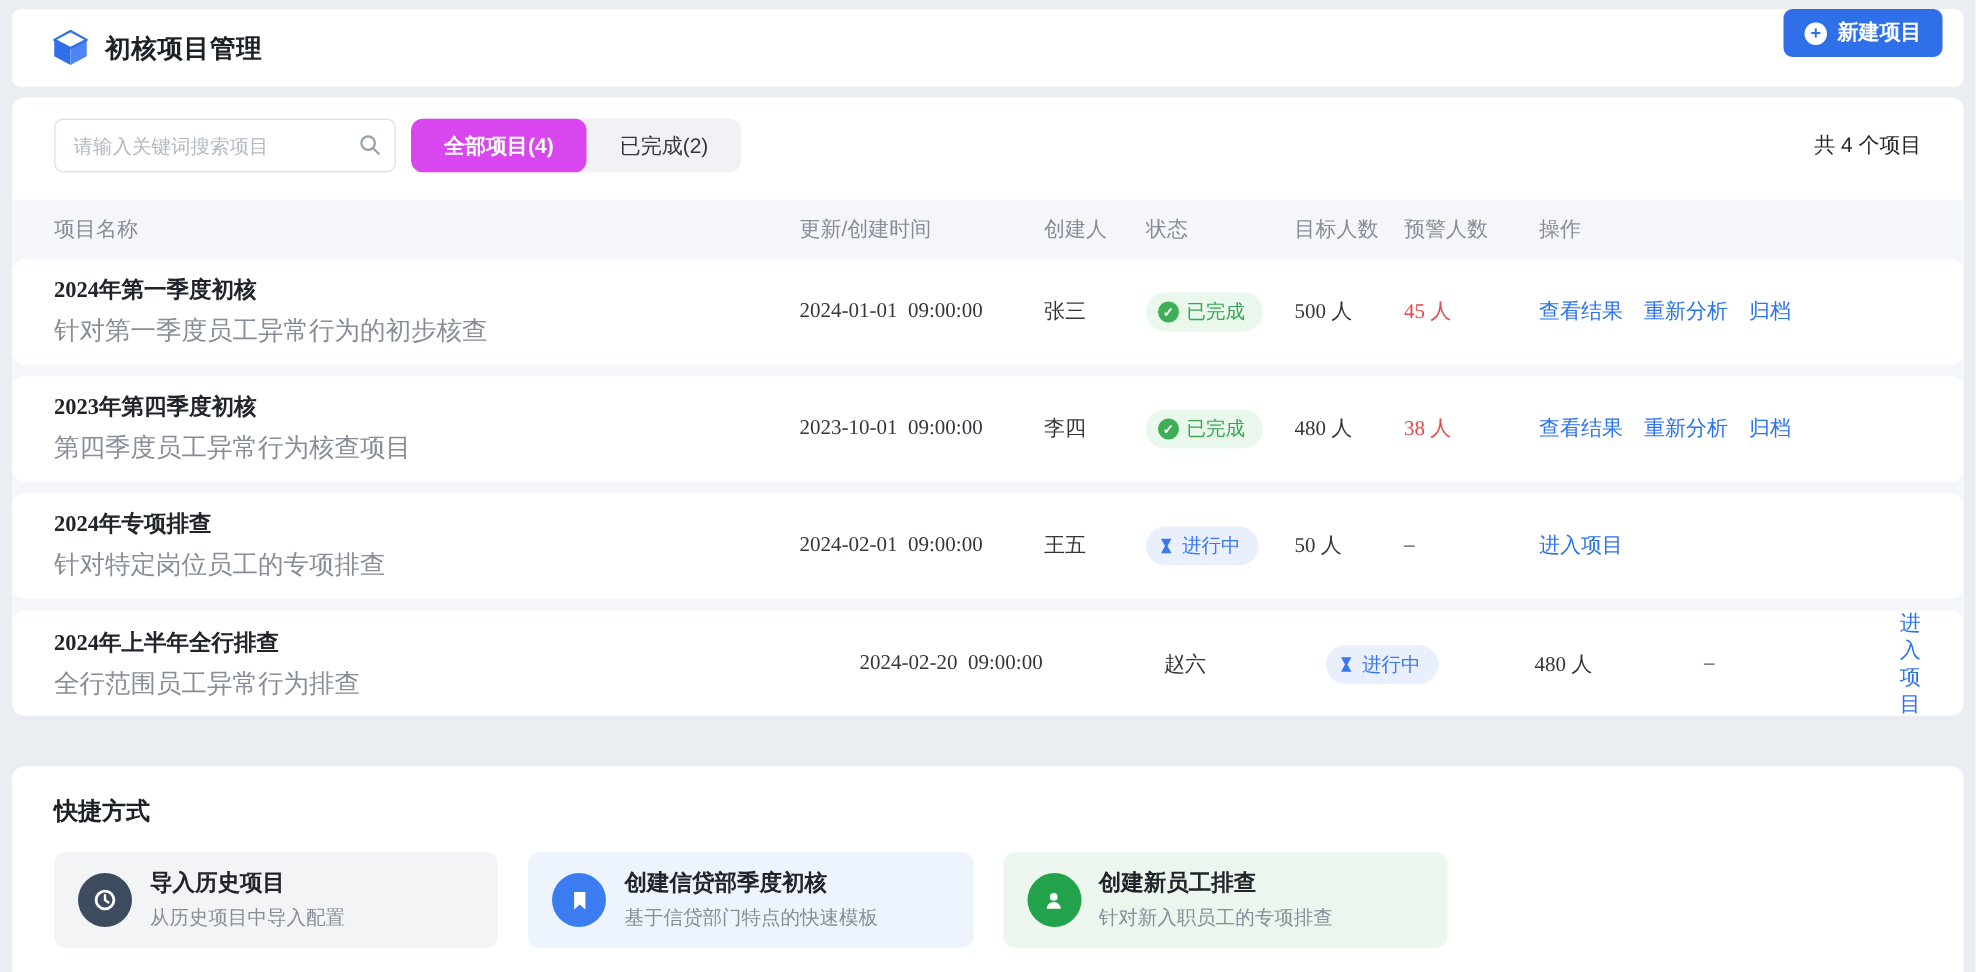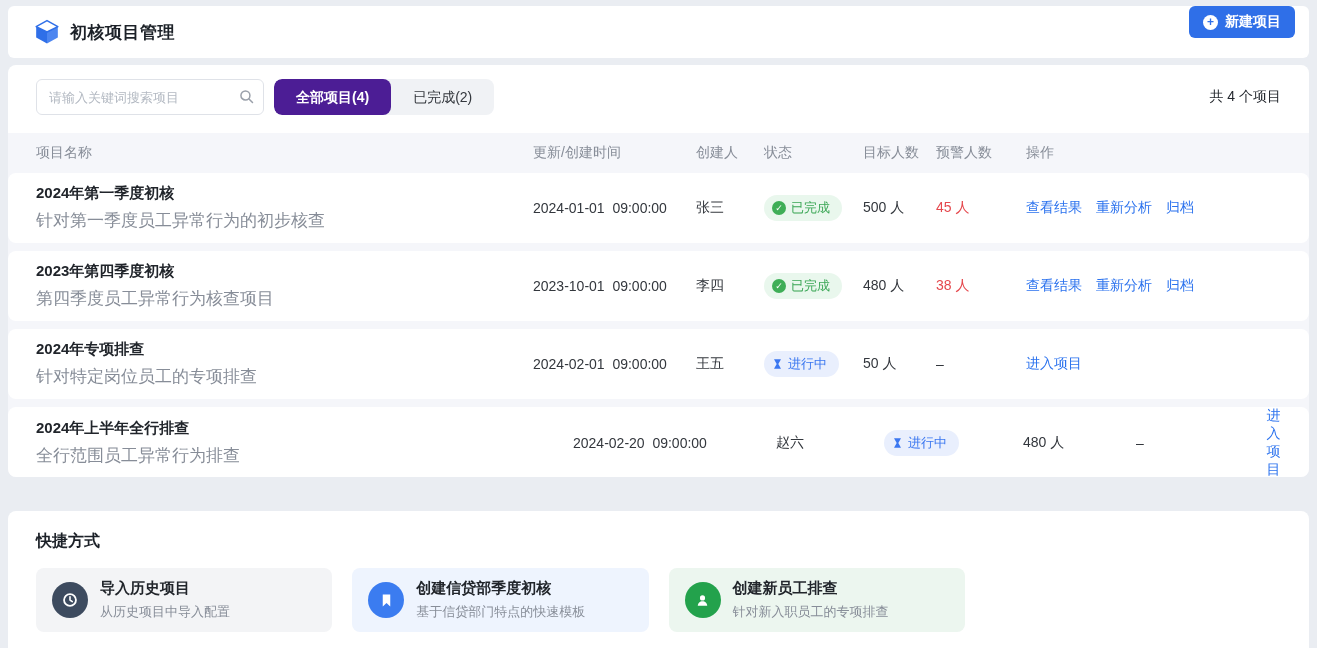--- a/index.html
+++ b/index.html
@@ -57,36 +57,36 @@
   .search-icon { position:absolute; right:10px; top:10px; }
   .tabs {
     display:flex; margin-left:10px;
     background:#f0f2f5; border-radius:8px; overflow:hidden;
   }
   .tab {
     border:none; background:transparent; cursor:pointer;
     font-family:inherit; font-size:14px; color:#33373d;
     padding:0 22px; height:36px; line-height:36px;
   }
-  .tab.active { background:#4c1d95; color:#fff; font-weight:bold; border-radius:8px; }
+  .tab.active { background:#d946ef; color:#fff; font-weight:bold; border-radius:8px; }
   .total-count { margin-left:auto; font-size:14px; color:#24282e; }
 
   
   .grid-cols {
     display:grid;
     grid-template-columns:497px 163px 68px 99px 73px 90px 1fr;
     align-items:center;
     padding-left:28px; padding-right:28px;
   }
   .thead {
     background:#f5f6fa;
     padding-top:11px; padding-bottom:11px;
     font-size:14px; color:#878d98;
   }
-  .tbody { background:#f5f6fa; }
+  .tbody { background:#f5f6fa;font-family:Liberation Serif, serif; }
   .trow {
     background:#fff; border-radius:8px;
     height:70px; margin-bottom:8px;
   }
   .trow:last-child { margin-bottom:0;gap:40px; }
   .cell-name .row-title { font-size:15px; font-weight:bold; color:#21252b; }
   .cell-name .row-desc  { font-size:17px; color:#878d98; margin-top:6px; }
   .cell-time  { font-size:14px; color:#33373d; white-space:pre; }
   .cell-plain { font-size:14px; color:#33373d; }
   .badge {

